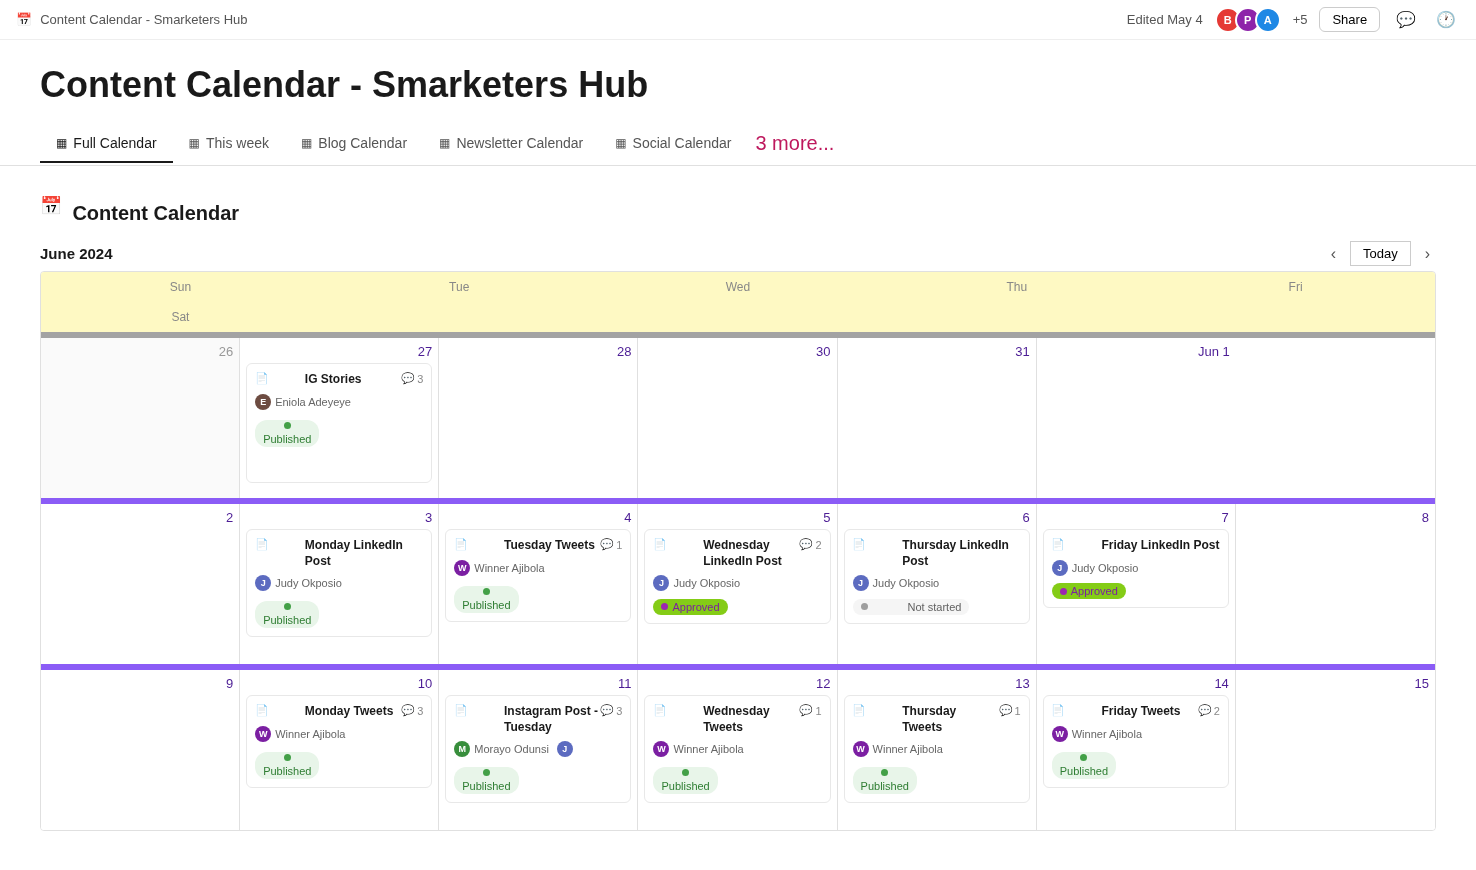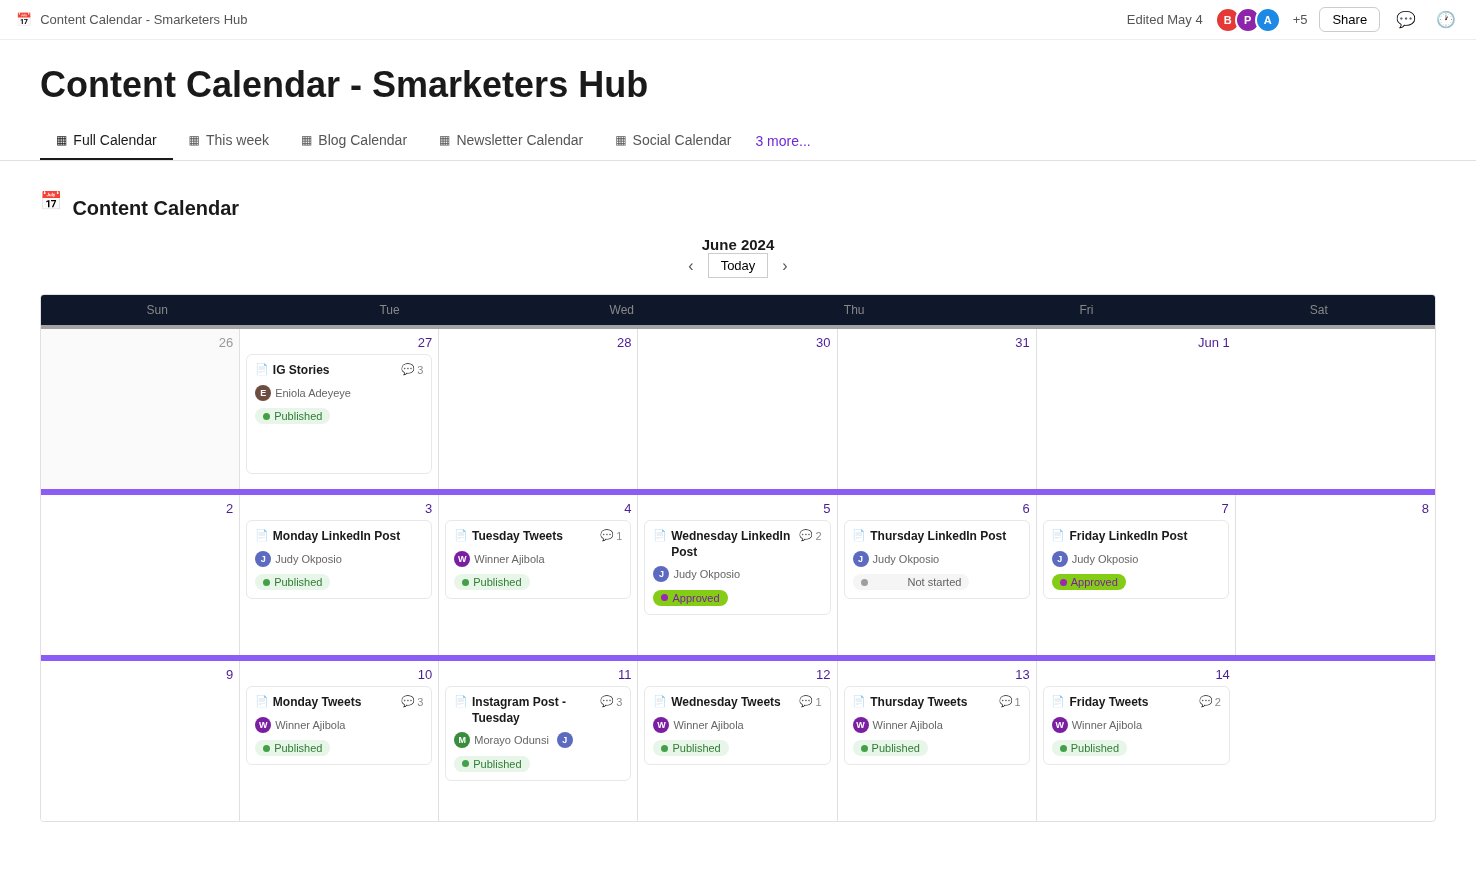--- a/index.html
+++ b/index.html
@@ -17,64 +17,64 @@
 
     
     .page-header { padding: 24px 40px 0; }
     .page-title { font-size: 36px; font-weight: 700; margin-bottom: 16px; }
 
     
     .tabs { display: flex; align-items: center; gap: 0; border-bottom: 1px solid #e0e0e0; padding: 0 40px; }
     .tab { display: flex; align-items: center; gap: 6px; padding: 10px 16px; cursor: pointer; font-size: 14px; color: #555; border-bottom: 2px solid transparent; white-space: nowrap; }
     .tab.active { border-bottom: 2px solid #1a1a1a; color: #1a1a1a; font-weight: 500; }
     .tab-icon { font-size: 12px; }
-    .more-tabs { color: #6d28d9; font-size: 14px; padding: 10px 8px; cursor: pointer; }
+    .more-tabs { color: #be185d; font-size: 20px; padding: 10px 8px; cursor: pointer; }
 
     
     .content { padding: 20px 40px; }
 
     
     .cal-header { display: flex; align-items: center; gap: 10px; margin-bottom: 16px; }
     .cal-title { font-size: 20px; font-weight: 700; margin-top: 16px; }
     .cal-icon { font-size: 18px; }
 
     
-    .month-nav { display: flex; align-items: center; justify-content: space-between; margin-bottom: 16px; flex-direction: column; }
+    .month-nav { display: flex; align-items: center; justify-content: space-between; margin-bottom: 5px; }
     .month-label { font-size: 15px; font-weight: 600; }
     .nav-controls { display: flex; align-items: center; gap: 8px; }
     .nav-btn { background: none; border: none; cursor: pointer; font-size: 16px; color: #555; padding: 2px 6px; }
     .today-btn { background: none; border: 1px solid #ccc; border-radius: 0; padding: 4px 12px; cursor: pointer; font-size: 13px; }
 
     
     .cal-grid { border: 1px solid #e0e0e0; border-radius: 4px; overflow: hidden; }
-    .day-headers { display: grid; grid-template-columns: 1fr 1fr 1fr 1fr 1fr 1fr; background: #0f172a; border-bottom: 4px solid #a3a3a3; }
+    .day-headers { display: grid; grid-template-columns: 1fr 1fr 1fr 1fr 1fr; background: #fef9c3; border-bottom: 6px solid #a3a3a3; }
     .day-header { text-align: center; padding: 8px 4px; font-size: 12px; color: #888; font-weight: 500; text-transform: capitalize; }
 
     .cal-row { display: grid; grid-template-columns: 1fr 1fr 1fr 1fr 1fr 1fr 1fr; border-bottom: 6px solid #8b5cf6; }
     .cal-row:last-child { border-bottom: none; }
 
     .cal-cell { border-right: 1px solid #e0e0e0; padding: 6px; min-height: 160px; vertical-align: top; position: relative; background: #fff; }
     .cal-cell:last-child { border-right: none; }
     .cal-cell.other-month { background: #fafafa; }
 
     .date-num { font-size: 13px; color: #999; text-align: right; margin-bottom: 4px; }
     .date-num.current-month { color: #4c1d95; }
 
     
     .card { background: #fff; border: 1px solid #e8e8e8; border-radius: 6px; padding: 8px; margin-bottom: 6px; cursor: pointer; }
     .card-title { font-size: 12px; font-weight: 600; color: #1a1a1a; display: flex; align-items: flex-start; gap: 4px; margin-bottom: 6px; }
-    .card-title-text { flex: 1; line-height: 1.3; }
+    .card-title-text { flex: 1; line-height: 1.3; margin-left: 32px; }
     .card-meta { display: flex; align-items: center; gap: 4px; margin-bottom: 6px; font-size: 11px; color: #666; }
     .card-avatar { width: 16px; height: 16px; border-radius: 50%; display: inline-flex; align-items: center; justify-content: center; font-size: 9px; font-weight: 700; color: #fff; flex-shrink: 0; }
     .card-comment { font-size: 11px; color: #888; display: flex; align-items: center; gap: 2px; margin-left: auto; }
 
     
     .badge { display: inline-flex; align-items: center; gap: 4px; padding: 2px 8px; border-radius: 12px; font-size: 11px; font-weight: 500; }
     .badge-dot { width: 7px; height: 7px; border-radius: 50%; }
-    .badge-published { background: #e8f5e9; color: #2e7d32; }
+    .badge-published { background: #e8f5e9; color: #2e7d32; flex-direction: column; }
     .badge-published .badge-dot { background: #43a047; }
     .badge-approved { background: #84cc16; color: #7b1fa2; }
     .badge-approved .badge-dot { background: #9c27b0; }
     .badge-not-started { background: #f5f5f5; color: #616161; gap: 40px; }
     .badge-not-started .badge-dot { background: #9e9e9e; }
 
     .doc-icon { font-size: 11px; color: #888; }
     .card-header-row { display: flex; justify-content: space-between; align-items: flex-start; }
 
     
@@ -438,16 +438,19 @@
             <div class="card-avatar" style="background:#7b1fa2;">W</div>
             <span>Winner Ajibola</span>
           </div>
           <div class="badge badge-published">
             <span class="badge-dot"></span>
             <span>Published</span>
           </div>
         </div>
       </div>
 
+      <div class="cal-cell">
+        <div class="date-num current-month">15</div>
+      </div>
     </div>
 
   </div>
 </div>
 
 </body></html>

